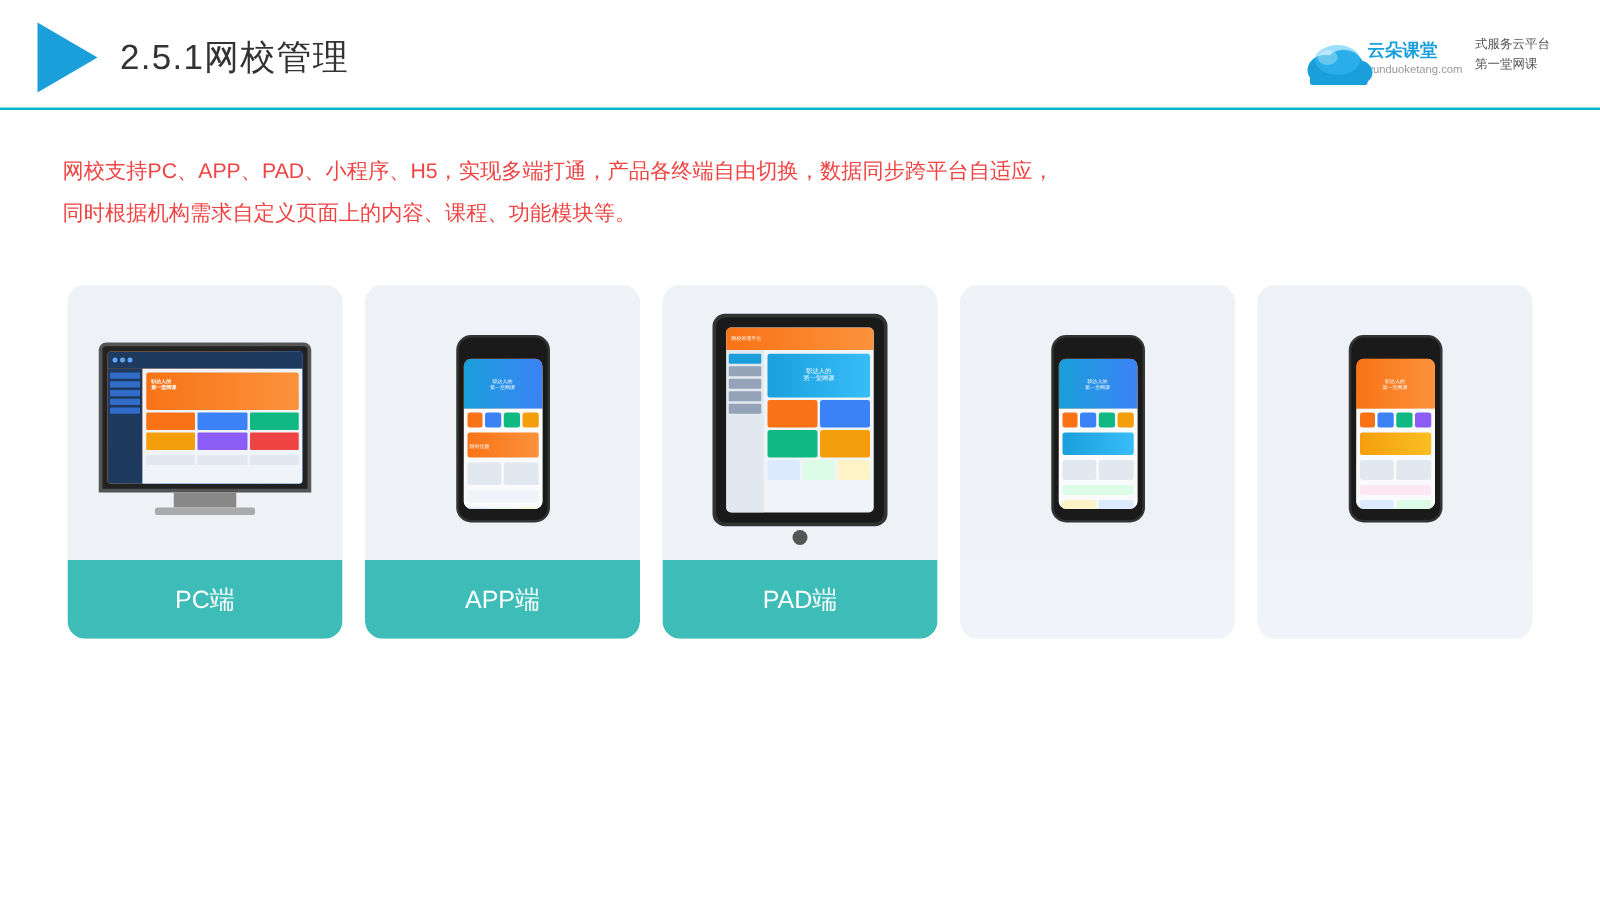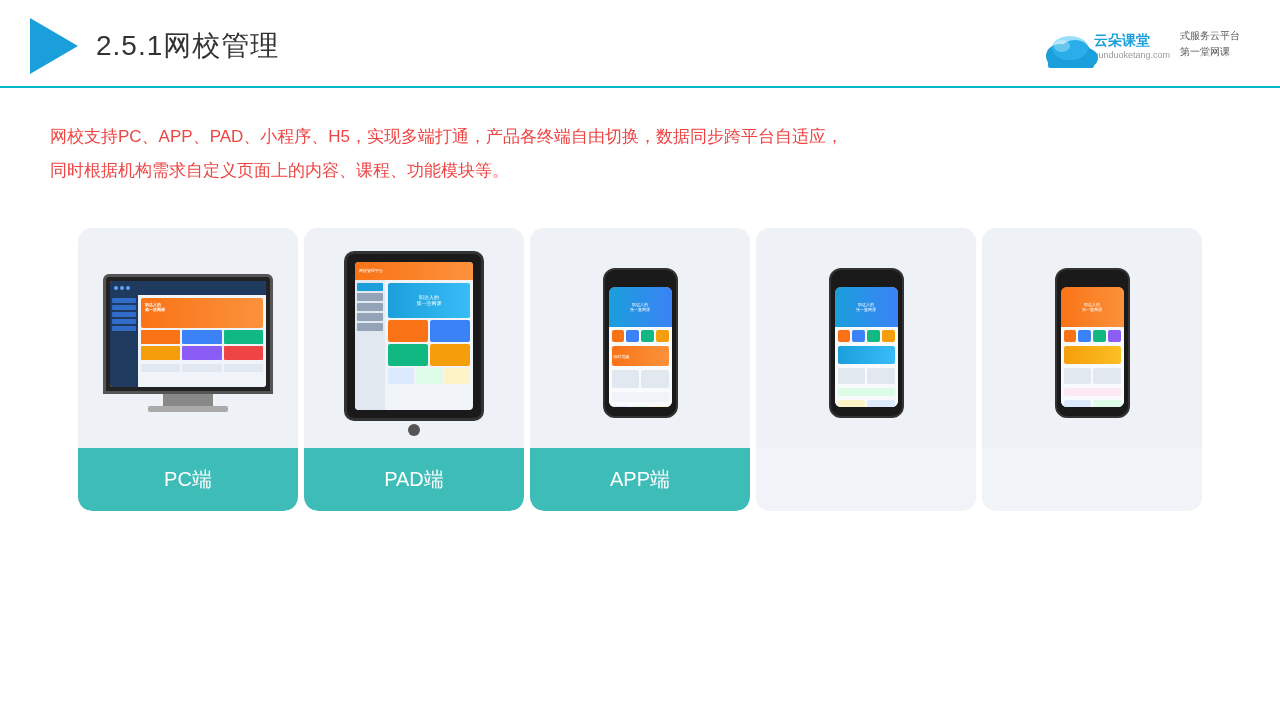--- a/index.html
+++ b/index.html
@@ -67,21 +67,21 @@
       font-size: 17px;
       color: #ef4444;
       line-height: 2;
       max-width: 900px;
     }
 
     
     .cards-section {
       display: flex;
       justify-content: center;
-      gap: 6px;
+      gap: 18px;
       padding: 10px 40px 30px 40px;
       margin-top: 10px;
     }
 
     .device-card {
       background: #f0f4f8;
       border-radius: 14px;
       width: 220px;
       display: flex;
       flex-direction: column;
@@ -505,20 +505,57 @@
         </div>
         <div class="monitor-stand"></div>
         <div class="monitor-base"></div>
       </div>
     </div>
     <div class="card-label">PC端</div>
   </div>
 
   <div class="device-card">
     <div class="device-image-area">
+      <div class="phone-device">
+        <div class="phone-outer">
+          <div class="phone-notch"></div>
+          <div class="phone-screen">
+            <div class="phone-screen-banner">
+              <div class="phone-banner-text">职达人的<br>第一堂网课</div>
+            </div>
+            <div class="phone-content">
+              <div style="display:grid;grid-template-columns:1fr 1fr 1fr 1fr;gap:2px;margin-bottom:2px;">
+                <div style="height:12px;background:#f97316;border-radius:2px;"></div>
+                <div style="height:12px;background:#3b82f6;border-radius:2px;"></div>
+                <div style="height:12px;background:#10b981;border-radius:2px;"></div>
+                <div style="height:12px;background:#f59e0b;border-radius:2px;"></div>
+              </div>
+              <div style="height:20px;background:linear-gradient(90deg,#f97316,#fb923c);border-radius:2px;margin-bottom:2px;display:flex;align-items:center;padding:2px;">
+                <span style="font-size:4px;color:#fff;">限时优惠</span>
+              </div>
+              <div style="display:flex;gap:2px;">
+                <div style="flex:1;height:18px;background:#e2e8f0;border-radius:2px;"></div>
+                <div style="flex:1;height:18px;background:#e2e8f0;border-radius:2px;"></div>
+              </div>
+              <div style="height:10px;background:#f0f4f8;border-radius:2px;margin-top:2px;"></div>
+              <div style="display:flex;gap:2px;margin-top:2px;">
+                <div style="flex:1;height:8px;background:#dbeafe;border-radius:2px;"></div>
+                <div style="flex:1;height:8px;background:#dcfce7;border-radius:2px;"></div>
+                <div style="flex:1;height:8px;background:#fef3c7;border-radius:2px;"></div>
+              </div>
+            </div>
+          </div>
+        </div>
+      </div>
+    </div>
+    <div class="card-label">APP端</div>
+  </div>
+
+  <div class="device-card">
+    <div class="device-image-area">
       <div class="tablet-device">
         <div class="tablet-outer">
           <div class="tablet-screen">
             <div class="tablet-header">
               <span class="tablet-header-text">网校管理平台</span>
             </div>
             <div class="tablet-body">
               <div class="tablet-sidebar">
                 <div class="tablet-sidebar-item" style="background:#1a9fdb;"></div>
                 <div class="tablet-sidebar-item"></div>
@@ -560,57 +597,20 @@
             <div class="phone-screen-banner">
               <div class="phone-banner-text">职达人的<br>第一堂网课</div>
             </div>
             <div class="phone-content">
               <div style="display:grid;grid-template-columns:1fr 1fr 1fr 1fr;gap:2px;margin-bottom:2px;">
                 <div style="height:12px;background:#f97316;border-radius:2px;"></div>
                 <div style="height:12px;background:#3b82f6;border-radius:2px;"></div>
                 <div style="height:12px;background:#10b981;border-radius:2px;"></div>
                 <div style="height:12px;background:#f59e0b;border-radius:2px;"></div>
               </div>
-              <div style="height:20px;background:linear-gradient(90deg,#f97316,#fb923c);border-radius:2px;margin-bottom:2px;display:flex;align-items:center;padding:2px;">
-                <span style="font-size:4px;color:#fff;">限时优惠</span>
-              </div>
-              <div style="display:flex;gap:2px;">
-                <div style="flex:1;height:18px;background:#e2e8f0;border-radius:2px;"></div>
-                <div style="flex:1;height:18px;background:#e2e8f0;border-radius:2px;"></div>
-              </div>
-              <div style="height:10px;background:#f0f4f8;border-radius:2px;margin-top:2px;"></div>
-              <div style="display:flex;gap:2px;margin-top:2px;">
-                <div style="flex:1;height:8px;background:#dbeafe;border-radius:2px;"></div>
-                <div style="flex:1;height:8px;background:#dcfce7;border-radius:2px;"></div>
-                <div style="flex:1;height:8px;background:#fef3c7;border-radius:2px;"></div>
-              </div>
-            </div>
-          </div>
-        </div>
-      </div>
-    </div>
-    <div class="card-label">APP端</div>
-  </div>
-
-  <div class="device-card">
-    <div class="device-image-area">
-      <div class="phone-device">
-        <div class="phone-outer">
-          <div class="phone-notch"></div>
-          <div class="phone-screen">
-            <div class="phone-screen-banner">
-              <div class="phone-banner-text">职达人的<br>第一堂网课</div>
-            </div>
-            <div class="phone-content">
-              <div style="display:grid;grid-template-columns:1fr 1fr 1fr 1fr;gap:2px;margin-bottom:2px;">
-                <div style="height:12px;background:#f97316;border-radius:2px;"></div>
-                <div style="height:12px;background:#3b82f6;border-radius:2px;"></div>
-                <div style="height:12px;background:#10b981;border-radius:2px;"></div>
-                <div style="height:12px;background:#f59e0b;border-radius:2px;"></div>
-              </div>
               <div style="height:18px;background:linear-gradient(90deg,#1a9fdb,#38bdf8);border-radius:2px;margin-bottom:2px;"></div>
               <div style="display:flex;gap:2px;">
                 <div style="flex:1;height:16px;background:#e2e8f0;border-radius:2px;"></div>
                 <div style="flex:1;height:16px;background:#e2e8f0;border-radius:2px;"></div>
               </div>
               <div style="height:8px;background:#dcfce7;border-radius:2px;margin-top:2px;"></div>
               <div style="display:flex;gap:2px;margin-top:2px;">
                 <div style="flex:1;height:8px;background:#fef3c7;border-radius:2px;"></div>
                 <div style="flex:1;height:8px;background:#dbeafe;border-radius:2px;"></div>
               </div>

